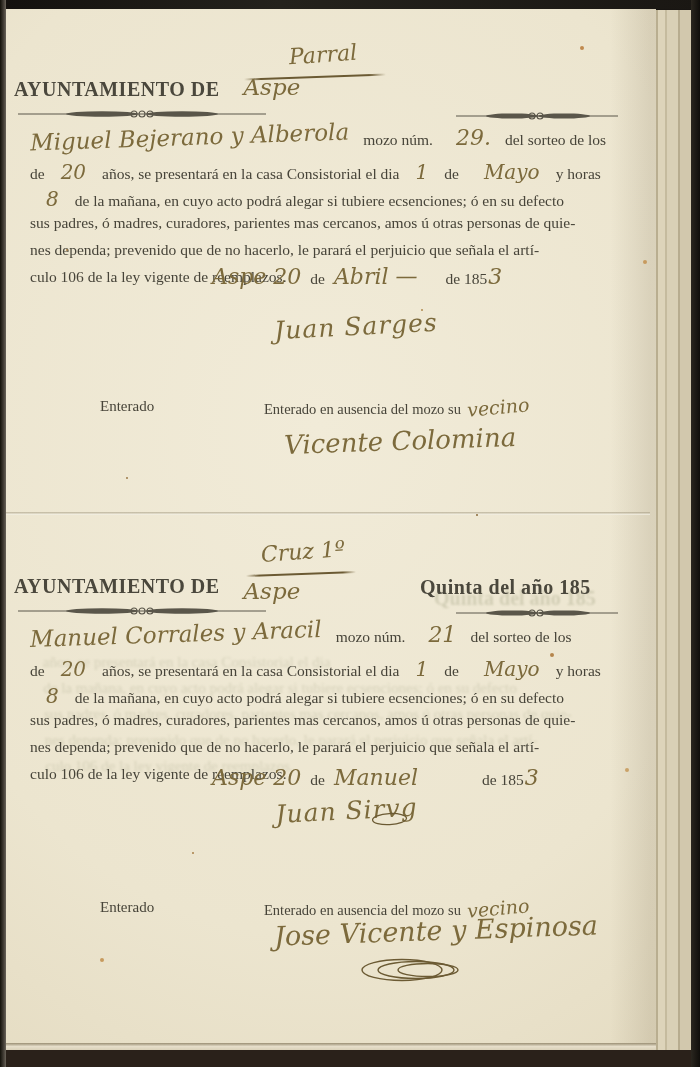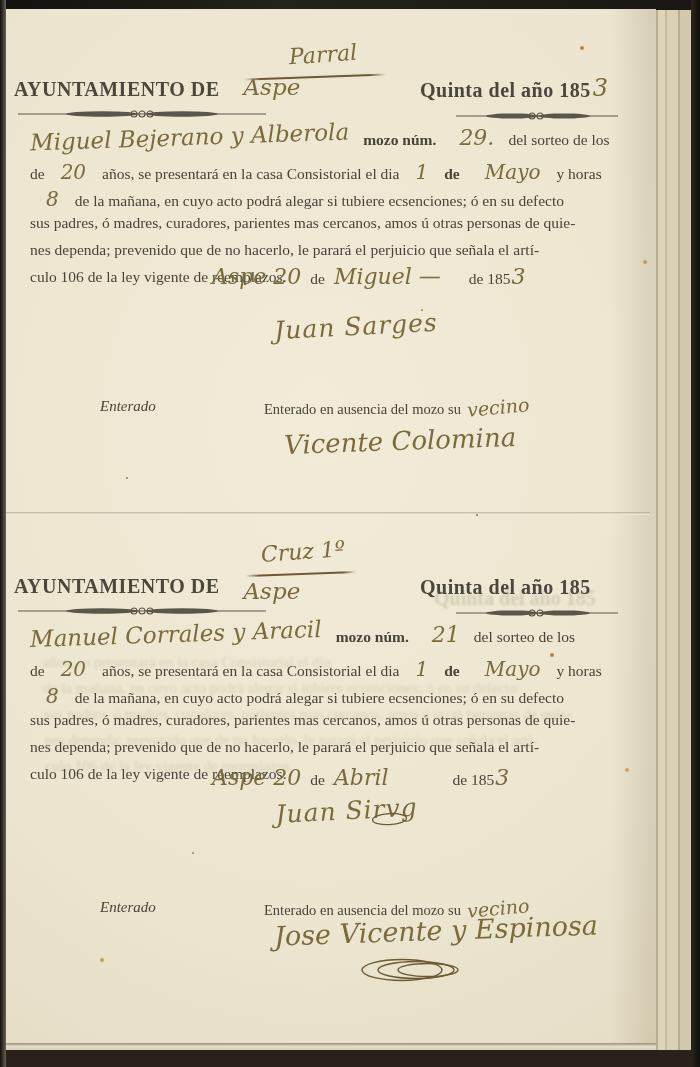--- a/index.html
+++ b/index.html
@@ -58,31 +58,31 @@
   .year-fill{font-size:24px;margin-left:2px;}
   .divider{position:absolute;height:12px;}
   .divider-l{left:12px;top:76px;width:248px;}
   .divider-r{left:450px;top:78px;width:162px;}
   .body{position:absolute;left:24px;top:94px;width:614px;font-size:15.5px;}
   .bl{display:flex;align-items:baseline;height:27px;white-space:nowrap;}
   .bl1{height:36px;}
   .name{font-size:23px;margin-right:14px;transform:rotate(-2deg);}
   .hw-num{font-size:22px;margin:0 14px;font-style:italic;}
   .hw-fill{font-size:20px;margin:0 16px;}
-  .gap-r{margin-right:9px;font-weight:bold;}
+  .gap-r{margin-right:9px;}
   .dateline{position:absolute;left:188px;top:234px;display:flex;align-items:baseline;
             white-space:nowrap;font-size:15.5px;margin-left:18px;}
   .dl-hw{font-size:22px;}
   .dl-gap{margin:0 9px;}
   .f2 .dateline{top:238px;}
   .signature{position:absolute;left:225px;top:282px;width:250px;text-align:center;
              font-size:25px;letter-spacing:1px;transform:rotate(-3deg);white-space:nowrap;}
   .f2 .signature{top:268px;left:240px;}
   .sig-loop{position:relative;top:9px;left:-58px;}
-  .enterado{position:absolute;left:94px;top:368px;font-size:15px;font-style:italic;}
+  .enterado{position:absolute;left:94px;top:368px;font-size:15px;}
   .f2 .enterado{top:372px;}
   .absence{position:absolute;left:258px;top:366px;font-size:14.5px;white-space:nowrap;}
   .f2 .absence{top:370px;}
   .absence-fill{font-size:19px;margin-left:6px;transform:rotate(-5deg);display:inline-block;}
   .witness{position:absolute;left:278px;top:396px;font-size:26px;white-space:nowrap;
            transform:rotate(-2deg);}
   .f2 .witness{top:388px;left:268px;font-size:27px;}
   .flourish{position:absolute;left:352px;top:428px;}
   
   .ghost-title{position:absolute;left:428px;top:60px;font-weight:bold;font-size:20px;
@@ -97,23 +97,20 @@
 <div class="scan">
   <div class="page">
 
     <section class="form f1">
       <div class="annotation hw">Parral</div>
       <div class="annotation-underline"></div>
 
       <div class="header-left">
         <span class="title">AYUNTAMIENTO DE</span><span class="hw muni-fill">Aspe</span>
       </div>
-      <div class="header-right">
-        <span class="title">Quinta del año 185</span><span class="hw year-fill">3</span>
-      </div>
 
       <div class="divider divider-l">
         <svg width="248" height="12" viewBox="0 0 248 12">
             <line x1="0" y1="6" x2="248" y2="6" stroke="#5a564a" stroke-width="1"></line>
             <ellipse cx="84" cy="6" rx="36" ry="2.8" fill="#5a564a"></ellipse>
             <ellipse cx="164" cy="6" rx="36" ry="2.8" fill="#5a564a"></ellipse>
             <circle cx="116" cy="6" r="3" fill="none" stroke="#5a564a" stroke-width="1.2"></circle>
             <circle cx="124" cy="6" r="3" fill="none" stroke="#5a564a" stroke-width="1.2"></circle>
             <circle cx="132" cy="6" r="3" fill="none" stroke="#5a564a" stroke-width="1.2"></circle>
           </svg>
@@ -149,21 +146,21 @@
           <span>de la mañana, en cuyo acto podrá alegar si tubiere ecsenciones; ó en su defecto</span>
         </div>
         <div class="bl">sus padres, ó madres, curadores, parientes mas cercanos, amos ú otras personas de quie-</div>
         <div class="bl">nes dependa; prevenido que de no hacerlo, le parará el perjuicio que señala el artí-</div>
         <div class="bl">culo 106 de la ley vigente de reemplazos.</div>
       </div>
 
       <div class="dateline pr">
         <span class="hw dl-hw">Aspe 20</span>
         <span class="dl-gap">de</span>
-        <span class="hw dl-hw">Miguel —</span>
+        <span class="hw dl-hw">Abril —</span>
         <span class="dl-gap" style="margin-left:28px">de 185</span>
         <span class="hw dl-hw" style="margin-left:-8px">3</span>
       </div>
 
       <div class="signature hw">Juan Sarges</div>
 
       <div class="enterado pr">Enterado</div>
       <div class="absence pr">
         <span>Enterado en ausencia del mozo su</span><span class="hw absence-fill">vecino</span>
       </div>
@@ -232,21 +229,21 @@
           <span>de la mañana, en cuyo acto podrá alegar si tubiere ecsenciones; ó en su defecto</span>
         </div>
         <div class="bl">sus padres, ó madres, curadores, parientes mas cercanos, amos ú otras personas de quie-</div>
         <div class="bl">nes dependa; prevenido que de no hacerlo, le parará el perjuicio que señala el artí-</div>
         <div class="bl">culo 106 de la ley vigente de reemplazos.</div>
       </div>
 
       <div class="dateline pr">
         <span class="hw dl-hw">Aspe 20</span>
         <span class="dl-gap">de</span>
-        <span class="hw dl-hw">Abril</span>
+        <span class="hw dl-hw">Manuel</span>
         <span class="dl-gap" style="margin-left:64px">de 185</span>
         <span class="hw dl-hw" style="margin-left:-8px">3</span>
       </div>
 
       <div class="signature hw">
         <span>Juan Sirvg</span>
         <span class="sig-loop"><svg width="40" height="14" viewBox="0 0 40 14">
               <ellipse cx="20" cy="7" rx="17" ry="5.5" fill="none" stroke="#6b5a33" stroke-width="1.3"></ellipse>
             </svg></span>
       </div>

